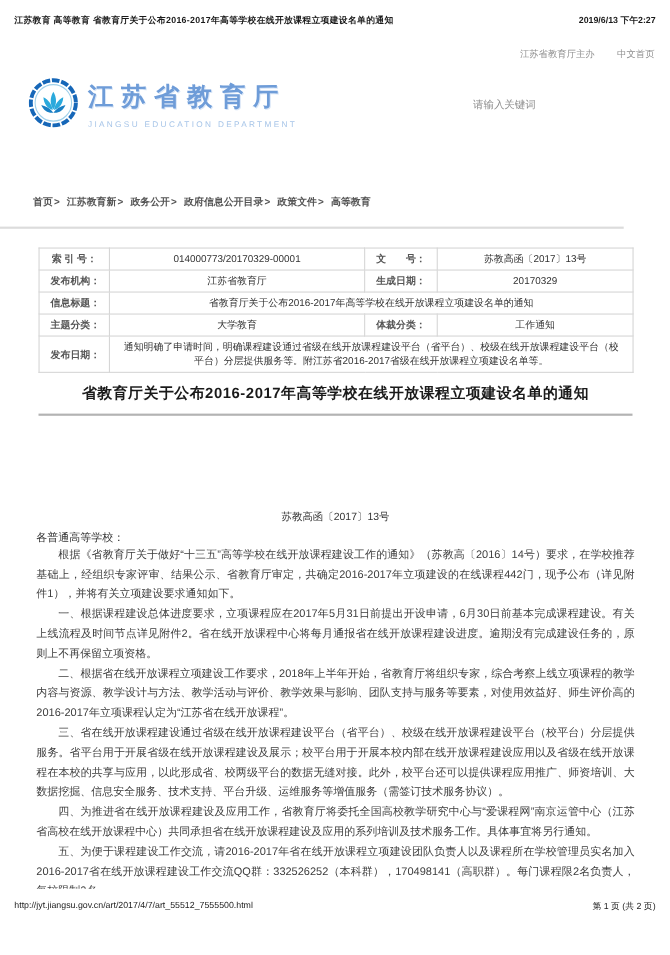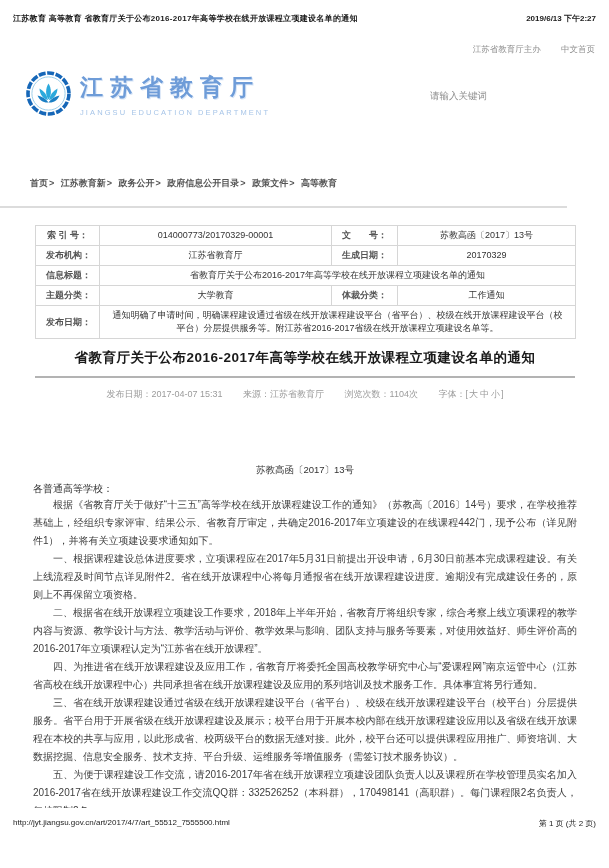--- a/index.html
+++ b/index.html
@@ -183,36 +183,30 @@
     <tr>
       <td class="lbl">发布日期：</td>
       <td class="val" colspan="3">通知明确了申请时间，明确课程建设通过省级在线开放课程建设平台（省平台）、校级在线开放课程建设平台（校平台）分层提供服务等。附江苏省2016-2017省级在线开放课程立项建设名单等。</td>
     </tr>
   </tbody>
     </table>
 
   <div class="article-title">省教育厅关于公布2016-2017年高等学校在线开放课程立项建设名单的通知</div>
   <div class="title-divider"></div>
 
-  <div class="article-meta">
-    <span class="am-item">发布日期：2017-04-07 15:31</span>
-    <span class="am-item">来源：江苏省教育厅</span>
-    <span class="am-item">浏览次数：1104次</span>
-    <span class="am-item"><span>字体：</span><span>[</span><span class="font-size-option">大</span><span class="font-size-option">中</span><span class="font-size-option">小</span><span>]</span></span>
-  </div>
 
   <div class="doc-number">苏教高函〔2017〕13号</div>
   <div class="salutation">各普通高等学校：</div>
 
   <div class="body-text">
     <p>根据《省教育厅关于做好“十三五”高等学校在线开放课程建设工作的通知》（苏教高〔2016〕14号）要求，在学校推荐基础上，经组织专家评审、结果公示、省教育厅审定，共确定2016-2017年立项建设的在线课程442门，现予公布（详见附件1），并将有关立项建设要求通知如下。</p>
     <p>一、根据课程建设总体进度要求，立项课程应在2017年5月31日前提出开设申请，6月30日前基本完成课程建设。有关上线流程及时间节点详见附件2。省在线开放课程中心将每月通报省在线开放课程建设进度。逾期没有完成建设任务的，原则上不再保留立项资格。</p>
     <p>二、根据省在线开放课程立项建设工作要求，2018年上半年开始，省教育厅将组织专家，综合考察上线立项课程的教学内容与资源、教学设计与方法、教学活动与评价、教学效果与影响、团队支持与服务等要素，对使用效益好、师生评价高的2016-2017年立项课程认定为“江苏省在线开放课程”。</p>
+    <p>三、省在线开放课程建设通过省级在线开放课程建设平台（省平台）、校级在线开放课程建设平台（校平台）分层提供服务。省平台用于开展省级在线开放课程建设及展示；校平台用于开展本校内部在线开放课程建设应用以及省级在线开放课程在本校的共享与应用，以此形成省、校两级平台的数据无缝对接。此外，校平台还可以提供课程应用推广、师资培训、大数据挖掘、信息安全服务、技术支持、平台升级、运维服务等增值服务（需签订技术服务协议）。</p>
     <p>四、为推进省在线开放课程建设及应用工作，省教育厅将委托全国高校教学研究中心与“爱课程网”南京运管中心（江苏省高校在线开放课程中心）共同承担省在线开放课程建设及应用的系列培训及技术服务工作。具体事宜将另行通知。</p>
-    <p>三、省在线开放课程建设通过省级在线开放课程建设平台（省平台）、校级在线开放课程建设平台（校平台）分层提供服务。省平台用于开展省级在线开放课程建设及展示；校平台用于开展本校内部在线开放课程建设应用以及省级在线开放课程在本校的共享与应用，以此形成省、校两级平台的数据无缝对接。此外，校平台还可以提供课程应用推广、师资培训、大数据挖掘、信息安全服务、技术支持、平台升级、运维服务等增值服务（需签订技术服务协议）。</p>
     <p>五、为便于课程建设工作交流，请2016-2017年省在线开放课程立项建设团队负责人以及课程所在学校管理员实名加入2016-2017省在线开放课程建设工作交流QQ群：332526252（本科群），170498141（高职群）。每门课程限2名负责人，每校限制2名</p>
   </div>
 
   <div class="page-footer">
     <div>http://jyt.jiangsu.gov.cn/art/2017/4/7/art_55512_7555500.html</div>
     <div>第 1 页 (共 2 页)</div>
   </div>
 
 </div>
 

